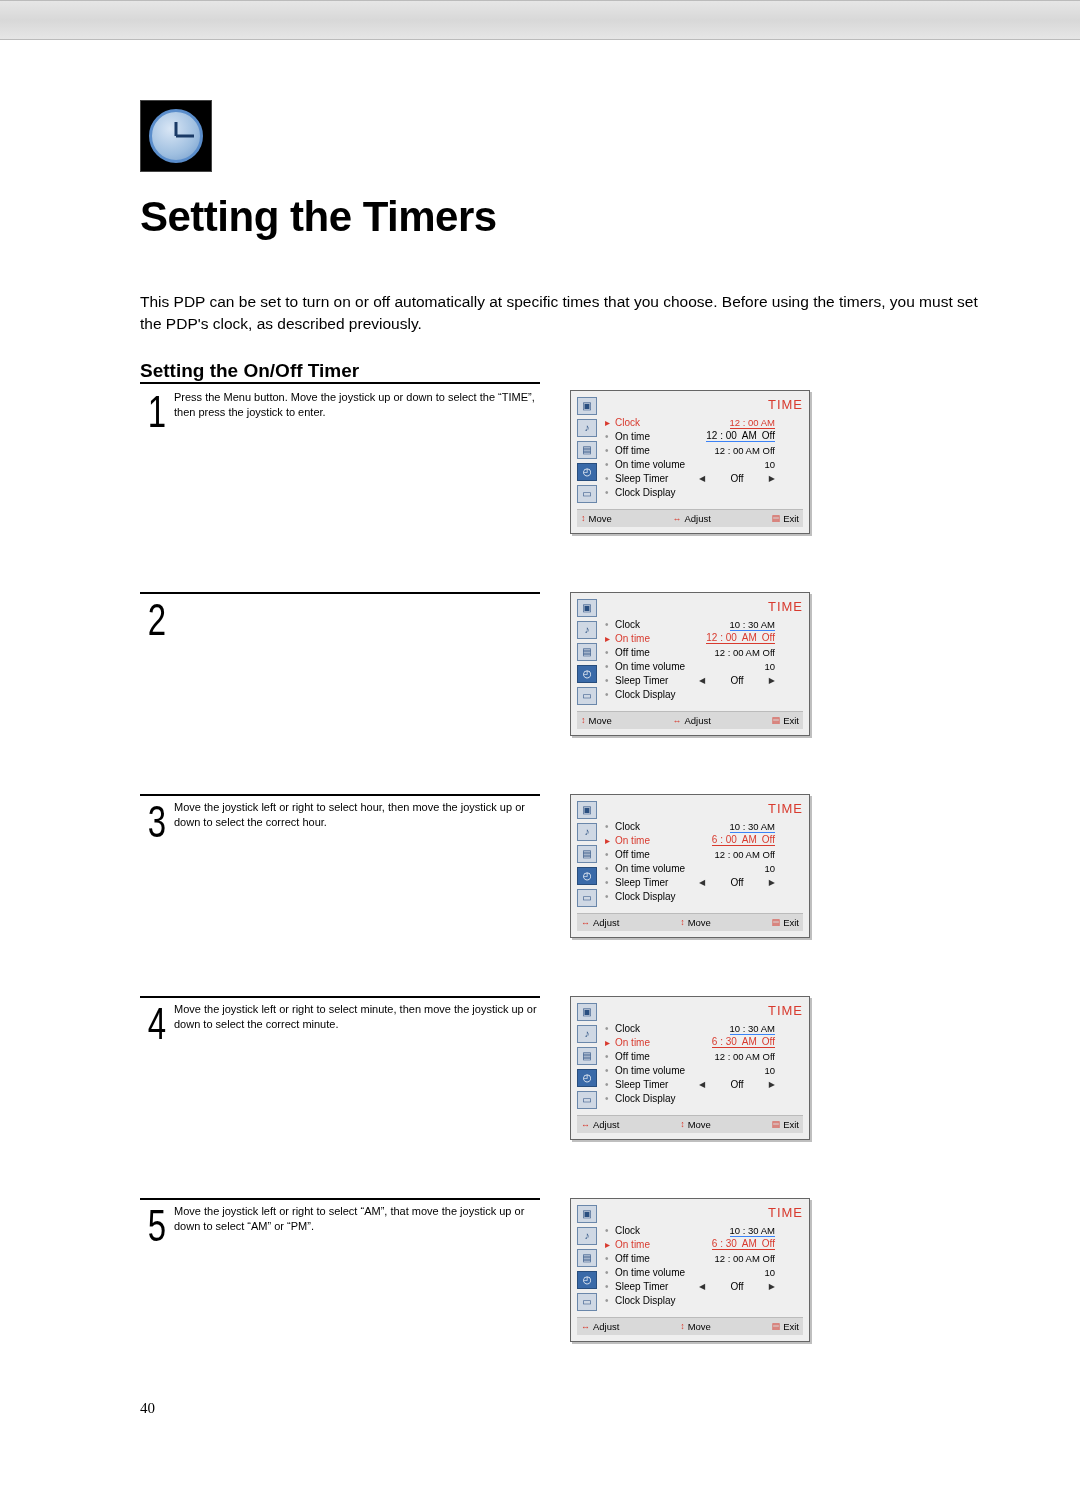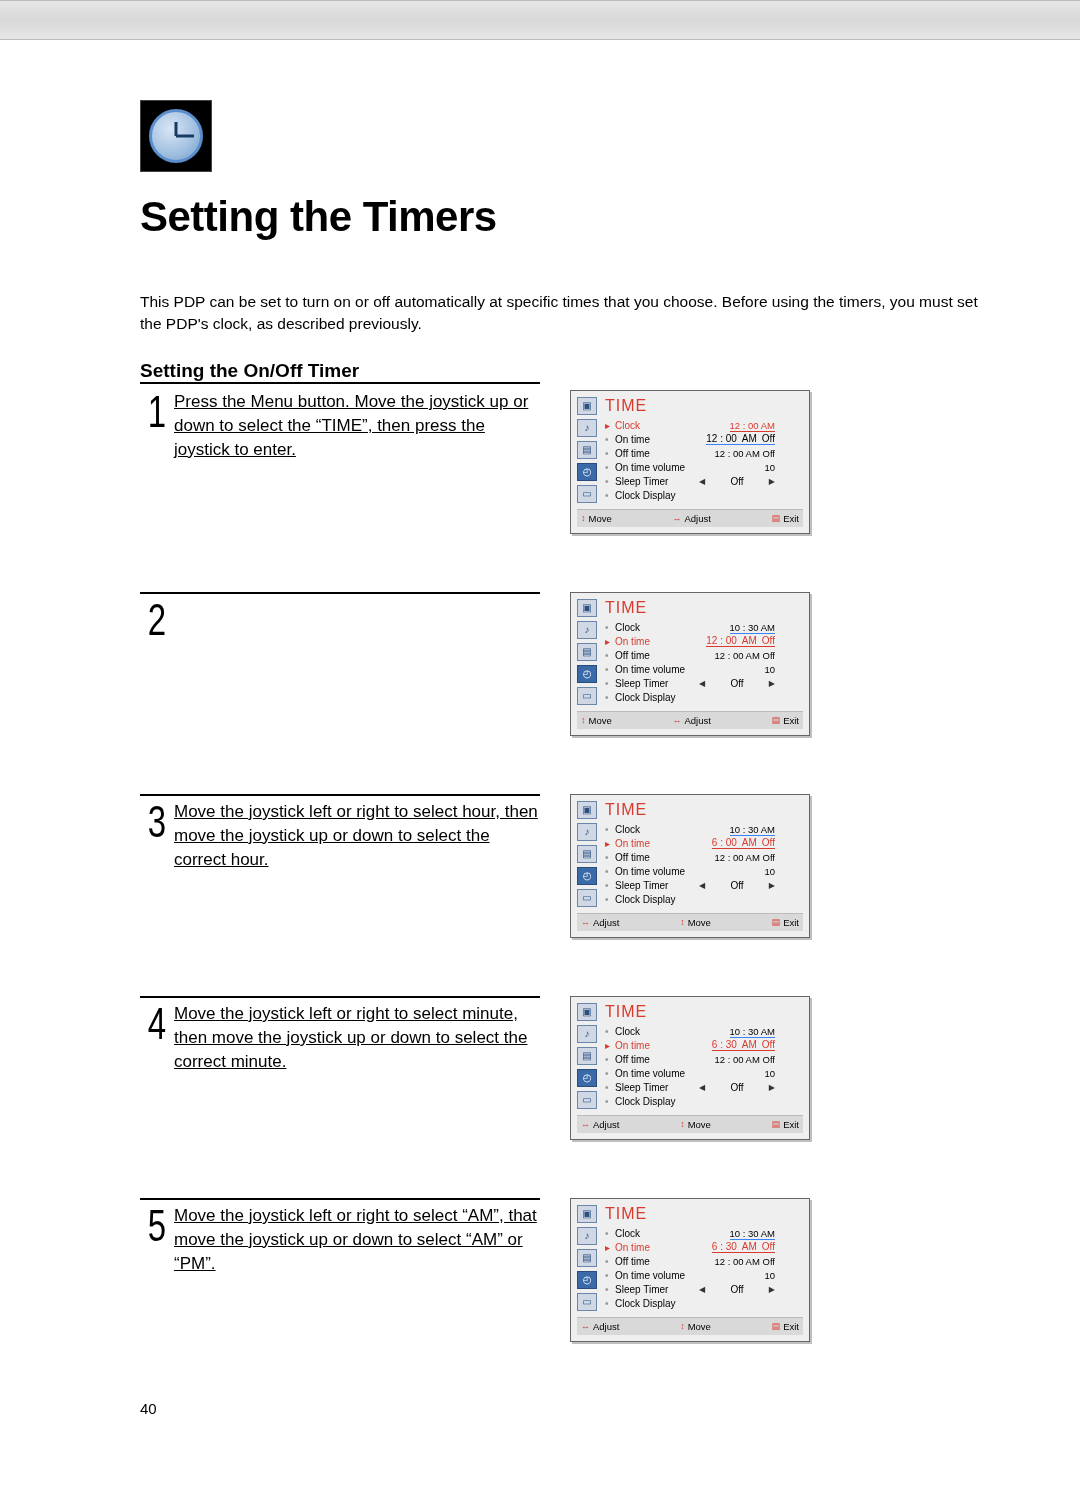--- a/index.html
+++ b/index.html
@@ -45,37 +45,37 @@
     display: flex; align-items: flex-start; width: 400px;
     border-top: 2px solid #000; padding-top: 4px;
   }
   .step:first-of-type .step-left { border-top: none; padding-top: 0; }
   .step-num {
     font-family: "Arial Narrow", Arial, sans-serif;
     font-size: 44px; line-height: 1; font-weight: normal;
     width: 34px; flex-shrink:0; text-align:center;
     transform: scaleX(0.75);
   }
-  .step-text { font-size: 17px; line-height: 1.4; text-decoration: underline; }
+  .step-text { font-size: 11px; line-height: 1.4; }
 
   
   .osd-wrap { width: 240px; flex-shrink:0; }
   .osd {
     border: 1px solid #666; background: #efefef; padding: 6px 6px 6px 6px;
     box-shadow: 2px 2px 0 #bfbfbf; font-size: 10px; margin-bottom: 50px;
   }
   .osd-body { display:flex; gap:8px; }
   .osd-col-icons { display:flex; flex-direction:column; gap:4px; }
   .osd-icon {
     width: 20px; height: 18px; background:#cfd8e4; border:1px solid #6a87aa;
     display:flex; align-items:center; justify-content:center; font-size:10px; color:#2a4f80;
   }
   .osd-icon.sel { background:#3a6aa8; color:#fff; border-color:#274d7d; }
   .osd-main { flex:1; }
-  .osd-title { color:#d83a2e; text-align:left; font-size:16px; margin-bottom:4px; letter-spacing:1px; }
+  .osd-title { color:#d83a2e; text-align:right; font-size:13px; margin-bottom:4px; letter-spacing:1px; }
   .osd-row { display:flex; align-items:center; height:14px; gap:4px; }
   .osd-bullet { width:6px; color:#999; }
   .osd-label { width:80px; white-space:nowrap; }
   .osd-val { width:76px; text-align:right; white-space:nowrap; font-size:9.5px; }
   .osd-row.sel .osd-bullet,
   .osd-row.sel .osd-label,
   .osd-row.sel .osd-val,
   .osd-row.sel .osd-seg,
   .osd-row.sel .osd-arrow { color:#d83a2e; }
   .osd-seg { white-space:nowrap; font-size:10px; }
@@ -87,21 +87,21 @@
     display:flex; justify-content:space-between; font-size:9.5px;
   }
   .osd-foot .f-item { display:flex; gap:3px; align-items:center; }
   .f-ico { font-size:9px; }
   .f-move { color:#d83a2e; }
   .f-adj { color:#d83a2e; }
   .f-exit { color:#d83a2e; }
   .bar-cursor { border-bottom:1px solid #3b82f6; display:inline-block; line-height:1; }
   .osd-row.sel .bar-cursor { border-bottom-color:#d83a2e; }
   .page-number {
-    font-size: 15px; margin-top: 4px;
+    font-size: 15px; margin-top: 4px; font-family: Liberation Serif, serif;
   }
 </style>
 </head>
 <body>
 
 <div class="top-band"></div>
 
 <div class="page">
 
   <div class="title-row">

